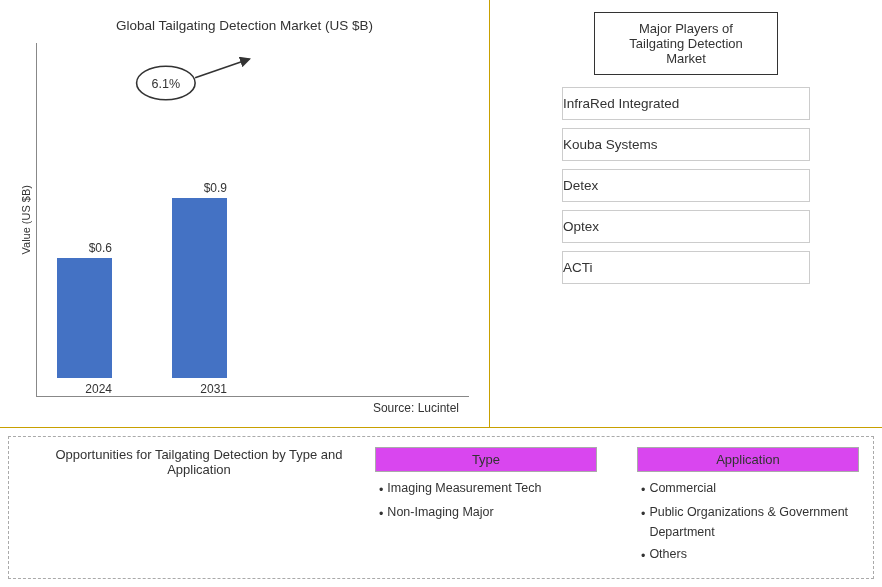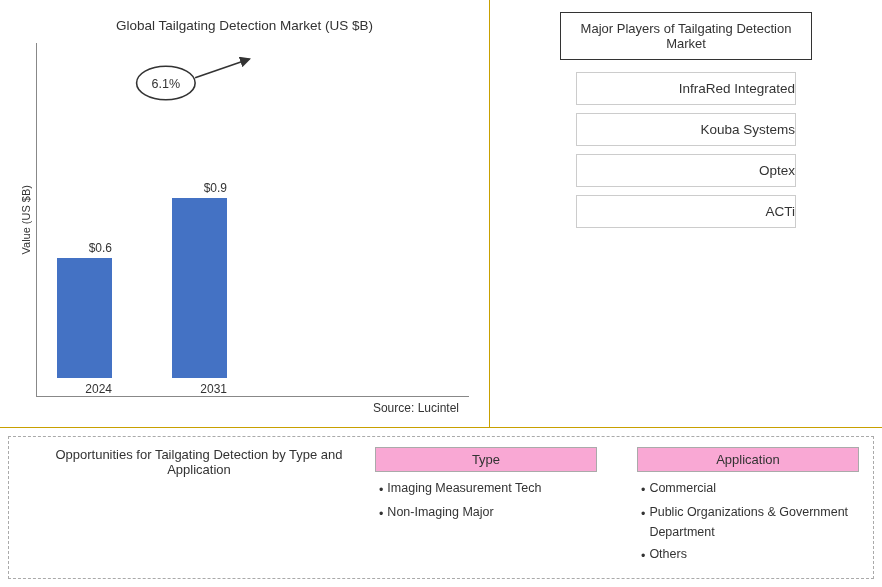--- a/index.html
+++ b/index.html
@@ -122,28 +122,28 @@
       align-items: center;
     }
 
     .players-title-box {
       border: 1px solid #333;
       padding: 8px 16px;
       text-align: center;
       font-size: 13px;
       color: #333;
       margin-bottom: 12px;
-      width: 252px;
+      width: 184px;
     }
 
     .player-item {
       border: 1px solid #ccc;
       padding: 8px 0;
-      text-align: right;
-      width: 220px;
+      text-align: left;
+      width: 248px;
       font-size: 13.5px;
       color: #333;
       margin-bottom: 8px;
     }
 
     
     .bottom-section {
       border: 1px dashed #aaa;
       margin: 8px;
       padding: 10px 14px;
@@ -163,21 +163,21 @@
       gap: 40px;
     }
 
     .bottom-col {
       flex: 1;
       display: flex;
       flex-direction: column;
     }
 
     .col-header {
-      background: #f9a8d4;
+      background: #d946ef;
       border: 1px solid #aaa;
       text-align: center;
       font-size: 13px;
       padding: 4px 0;
       margin-bottom: 6px;
       color: #333;
     }
 
     .col-items {
       font-size: 12.5px;
@@ -237,20 +237,21 @@
         </div>
       </div>
     </div>
     <div class="source-label">Source: Lucintel</div>
   </div>
 
   <div class="players-panel">
     <div class="players-title-box">Major Players of Tailgating Detection Market</div>
     <div class="player-item">InfraRed Integrated</div>
     <div class="player-item">Kouba Systems</div>
+    <div class="player-item">Detex</div>
     <div class="player-item">Optex</div>
     <div class="player-item">ACTi</div>
   </div>
 </div>
 
 <div class="bottom-section">
   <div class="bottom-title">Opportunities for Tailgating Detection by Type and Application</div>
   <div class="bottom-content">
     <div class="bottom-col">
       <div class="col-header">Type</div>

